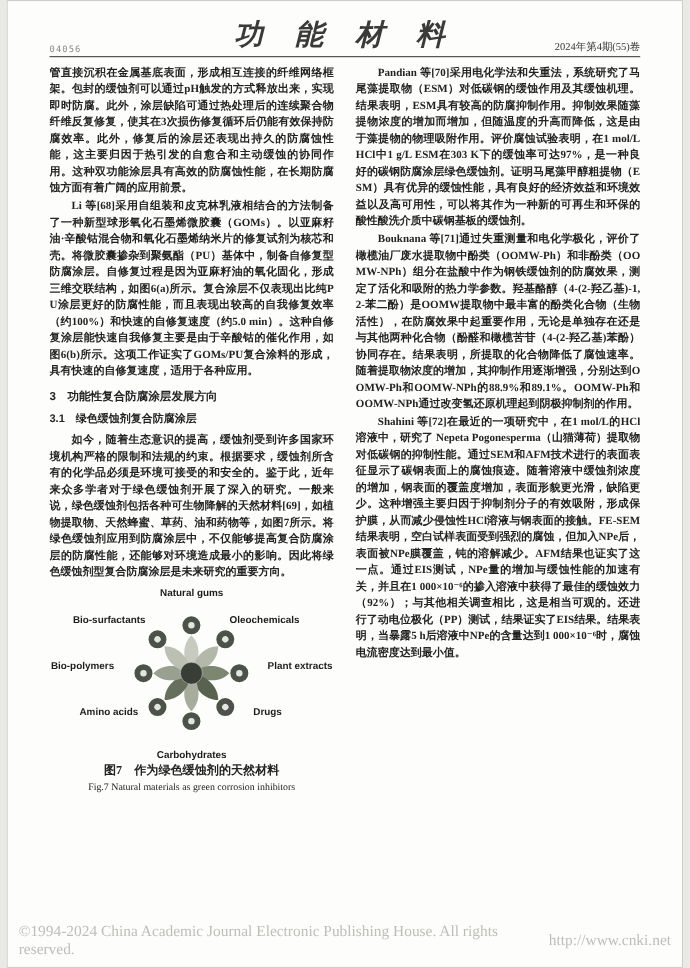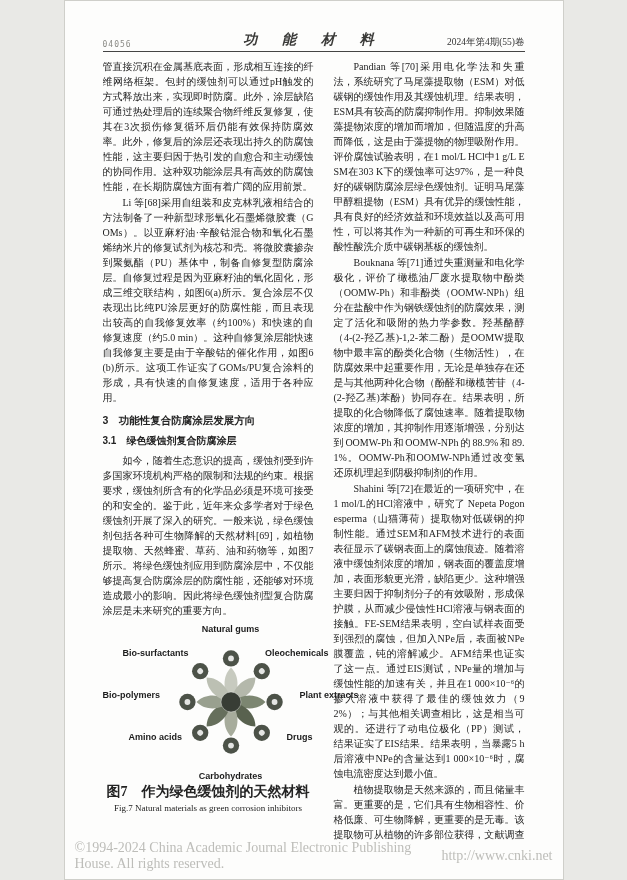--- a/index.html
+++ b/index.html
@@ -1,43 +1,43 @@
 <!DOCTYPE html>
 <html><head>
 <meta charset="utf-8">
 <style>
   html,body{margin:0;padding:0;background:#e9e9e6;}
   .page{
-    position:relative;width:500px;height:880px;margin:0 auto;
+    position:relative;width:615px;height:880px;margin:0 auto;
     background:#fdfdfc;border:1px solid #cfcfca;box-sizing:border-box;
     font-family:"Liberation Serif","DejaVu Serif",serif;color:#232323;
     overflow:hidden;
   }
   
   .page-header{
     position:absolute;top:22px;left:38px;right:38px;height:26px;
     display:flex;align-items:flex-end;justify-content:space-between;
   }
   .page-num{font-size:8px;color:#8a8a85;letter-spacing:1px;font-family:"DejaVu Sans Mono",monospace;}
   .journal-title{
     position:absolute;left:50%;transform:translateX(-50%);bottom:0;
-    font-size:14px;font-weight:bold;font-style:italic;letter-spacing:10px;
+    font-size:26px;font-weight:bold;font-style:italic;letter-spacing:10px;
     color:#3a3a38;font-family:"DejaVu Serif",serif;white-space:nowrap;
   }
   .issue-info{font-size:9.5px;color:#333;margin-left:24px;}
   .header-rule{position:absolute;top:50px;left:38px;right:38px;height:1px;background:#444;}
   
   .columns{
     position:absolute;top:58px;left:38px;right:38px;bottom:38px;
     display:flex;gap:20px;overflow:hidden;
   }
   .col{width:50%;box-sizing:border-box;}
   .para{
     margin:0 0 1px 0;font-size:10px;line-height:15px;text-align:justify;
-    text-justify:inter-ideograph;word-break:break-all;
+    text-justify:inter-ideograph;word-break:break-all;font-weight:bold;
   }
   .indent{text-indent:2em;}
   .h-sec{font-size:10.5px;font-weight:bold;margin:9px 0 6px 0;font-family:"Liberation Sans",sans-serif;}
   .h-sub{font-size:10px;font-weight:bold;margin:4px 0 5px 0;font-family:"Liberation Sans",sans-serif;}
   
   .fig{margin:8px 0 6px 0;}
   .flower-wrap{position:relative;width:256px;height:152px;margin:0 auto;}
   .flower{position:absolute;left:50%;top:50%;transform:translate(-50%,-50%);width:118px;height:118px;}
   .flabel{
     position:absolute;font-size:9px;font-weight:bold;white-space:nowrap;
@@ -45,21 +45,21 @@
   }
   .pos-0{top:-2px;left:50%;transform:translateX(-50%);}
   .pos-1{top:22px;right:30px;}
   .pos-2{top:64px;right:0;}
   .pos-3{top:106px;right:46px;}
   .pos-4{bottom:-3px;left:50%;transform:translateX(-50%);}
   .pos-5{top:106px;left:26px;}
   .pos-6{top:64px;left:0;}
   .pos-7{top:22px;left:20px;}
   .figcap{text-align:center;margin-top:5px;}
-  .cap-cn{font-size:14px;font-weight:bold;}
+  .cap-cn{font-size:11px;font-weight:bold;}
   .cap-en{font-size:9px;margin-top:2px;font-family:"Liberation Serif",serif;}
   
   .page-footer{
     position:absolute;left:0;right:0;bottom:7px;padding:0 10px;
     display:flex;justify-content:space-between;align-items:center;
     font-size:14px;color:#bdbdb9;font-family:Liberation Serif, serif;
   }
   .page-footer .url{color:#bdbdb9;padding-left:20px;}
 </style>
 </head>
@@ -143,21 +143,20 @@
           <div class="cap-en">Fig.7 Natural materials as green corrosion inhibitors</div>
         </figcaption>
       </figure>
 
     </section>
 
     <section class="col">
       <p class="para indent">Pandian 等[70]采用电化学法和失重法，系统研究了马尾藻提取物（ESM）对低碳钢的缓蚀作用及其缓蚀机理。结果表明，ESM具有较高的防腐抑制作用。抑制效果随藻提物浓度的增加而增加，但随温度的升高而降低，这是由于藻提物的物理吸附作用。评价腐蚀试验表明，在1 mol/L HCl中1 g/L ESM在303 K下的缓蚀率可达97%，是一种良好的碳钢防腐涂层绿色缓蚀剂。证明马尾藻甲醇粗提物（ESM）具有优异的缓蚀性能，具有良好的经济效益和环境效益以及高可用性，可以将其作为一种新的可再生和环保的酸性酸洗介质中碳钢基板的缓蚀剂。</p>
       <p class="para indent">Bouknana 等[71]通过失重测量和电化学极化，评价了橄榄油厂废水提取物中酚类（OOMW-Ph）和非酚类（OOMW-NPh）组分在盐酸中作为钢铁缓蚀剂的防腐效果，测定了活化和吸附的热力学参数。羟基酪醇（4-(2-羟乙基)-1,2-苯二酚）是OOMW提取物中最丰富的酚类化合物（生物活性），在防腐效果中起重要作用，无论是单独存在还是与其他两种化合物（酚醛和橄榄苦苷（4-(2-羟乙基)苯酚）协同存在。结果表明，所提取的化合物降低了腐蚀速率。随着提取物浓度的增加，其抑制作用逐渐增强，分别达到OOMW-Ph和OOMW-NPh的88.9%和89.1%。OOMW-Ph和OOMW-NPh通过改变氢还原机理起到阴极抑制剂的作用。</p>
       <p class="para indent">Shahini 等[72]在最近的一项研究中，在1 mol/L的HCl溶液中，研究了 Nepeta Pogonesperma（山猫薄荷）提取物对低碳钢的抑制性能。通过SEM和AFM技术进行的表面表征显示了碳钢表面上的腐蚀痕迹。随着溶液中缓蚀剂浓度的增加，钢表面的覆盖度增加，表面形貌更光滑，缺陷更少。这种增强主要归因于抑制剂分子的有效吸附，形成保护膜，从而减少侵蚀性HCl溶液与钢表面的接触。FE-SEM结果表明，空白试样表面受到强烈的腐蚀，但加入NPe后，表面被NPe膜覆盖，钝的溶解减少。AFM结果也证实了这一点。通过EIS测试，NPe量的增加与缓蚀性能的加速有关，并且在1 000×10⁻⁶的掺入溶液中获得了最佳的缓蚀效力（92%）；与其他相关调查相比，这是相当可观的。还进行了动电位极化（PP）测试，结果证实了EIS结果。结果表明，当暴露5 h后溶液中NPe的含量达到1 000×10⁻⁶时，腐蚀电流密度达到最小值。</p>
-      <p class="para indent">植物提取物是天然来源的，而且储量丰富。更重要的是，它们具有生物相容性、价格低廉、可生物降解，更重要的是无毒。该提取物可从植物的许多部位获得，文献调查支持其在各种介质中的高缓蚀效果。这已经通过几个实验和理论分析的结果得到了验证。这些绿色抑制剂具有多种植物化学物质，可以吸附在腐蚀物表面并形成保护膜。最后，难以确定这些缓蚀剂的特定生物活性成分是绿色缓蚀剂应用的主要障碍。因此，今后的研究将以这一领域为主要方向。</p>
     </section>
 
   </main>
 
   <footer class="page-footer">
     <span>©1994-2024 China Academic Journal Electronic Publishing House. All rights reserved.</span>
     <span class="url">http://www.cnki.net</span>
   </footer>
 
 </div>

